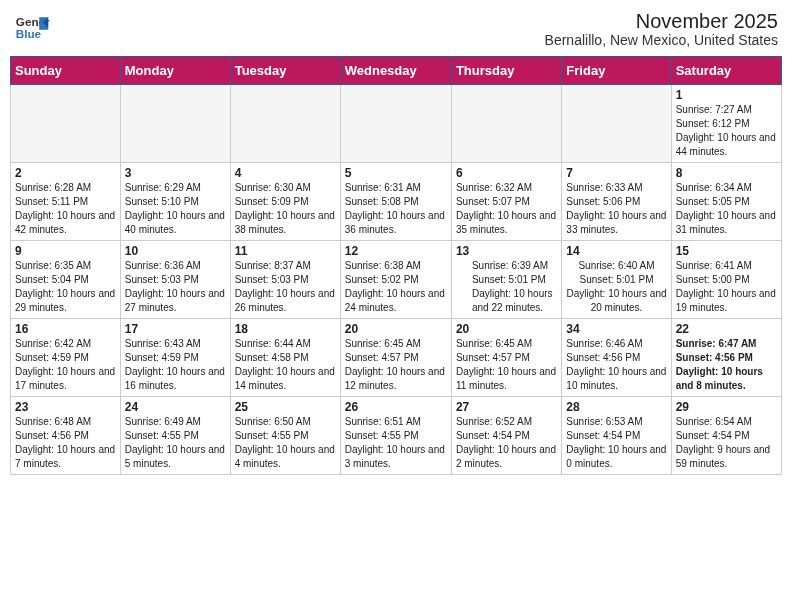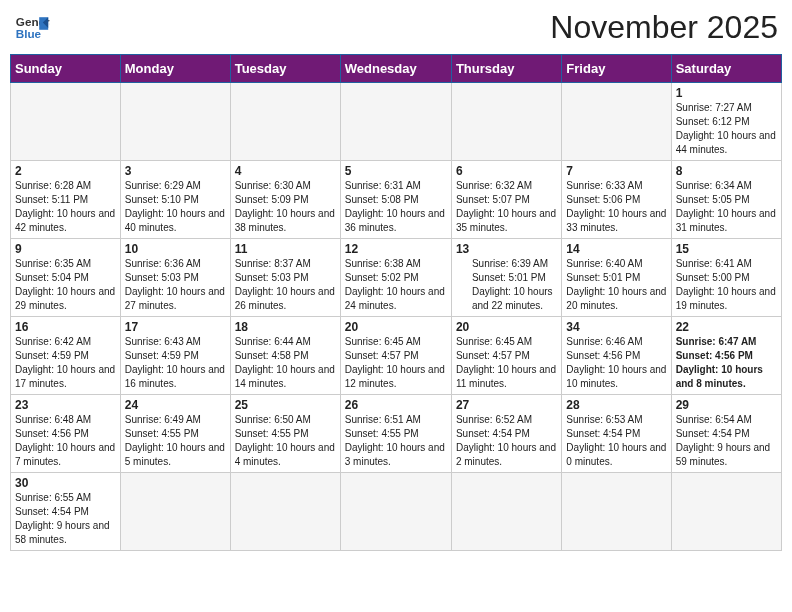--- a/index.html
+++ b/index.html
@@ -23,36 +23,36 @@
       gap: 4px;
     }
     .logo-icon {
       width: 36px;
       height: 36px;
     }
     .title-area {
       text-align: right;
     }
     .month-title {
-      font-size: 32px;
+      font-size: 20px;
       font-weight: normal;
       color: #222;
       line-height: 1.1;
     }
     .location {
       font-size: 14px;
       color: #333;
     }
     .calendar {
       width: 100%;
       border-collapse: collapse;
       border: 1px solid #ccc;
     }
     .calendar th {
-      background-color: #701a75;
+      background-color: #be185d;
       color: #fff;
       font-size: 13px;
       font-weight: bold;
       padding: 6px 4px;
       text-align: left;
       border: 1px solid #2060a0;
     }
     .calendar td {
       vertical-align: top;
       border: 1px solid #ccc;
@@ -86,20 +86,21 @@
   <div class="logo">
     <svg class="logo-icon" viewBox="0 0 40 40" xmlns="http://www.w3.org/2000/svg">
       <text x="2" y="18" font-size="13" font-family="Arial" font-weight="bold" fill="#333">General</text>
       <text x="2" y="31" font-size="13" font-family="Arial" font-weight="bold" fill="#2f74c0">Blue</text>
       <polygon points="28,8 38,8 38,22 28,22" fill="#2f74c0"></polygon>
       <polygon points="32,14 38,8 38,20" fill="#1a5090"></polygon>
     </svg>
   </div>
   <div class="title-area">
     <div class="month-title">November 2025</div>
+    <div class="location">Bernalillo, New Mexico, United States</div>
   </div>
 </div>
 
 <table class="calendar">
   <thead>
     <tr>
 
     <th>Sunday</th>
         <th>Monday</th>
         <th>Tuesday</th>
@@ -194,21 +195,21 @@
 Daylight: 10 hours and 24 minutes.</div>
         </td>
         <td>
           <span class="day-num">13</span>
           <div class="day-info" style="white-space: pre-line; margin-left: 16px;">Sunrise: 6:39 AM
 Sunset: 5:01 PM
 Daylight: 10 hours and 22 minutes.</div>
         </td>
         <td>
           <span class="day-num">14</span>
-          <div class="day-info" style="white-space: pre-line;">Sunrise: 6:40 AM
+          <div class="day-info" style="white-space: pre-line; text-align: center;">Sunrise: 6:40 AM
 Sunset: 5:01 PM
 Daylight: 10 hours and 20 minutes.</div>
         </td>
         <td>
           <span class="day-num">15</span>
           <div class="day-info" style="white-space: pre-line;">Sunrise: 6:41 AM
 Sunset: 5:00 PM
 Daylight: 10 hours and 19 minutes.</div>
         </td>
       </tr>
@@ -293,28 +294,14 @@
 Sunset: 4:54 PM
 Daylight: 10 hours and 0 minutes.</div>
         </td>
         <td>
           <span class="day-num">29</span>
           <div class="day-info" style="white-space: pre-line;">Sunrise: 6:54 AM
 Sunset: 4:54 PM
 Daylight: 9 hours and 59 minutes.</div>
         </td>
       </tr>
-      <tr>
-        <td>
-          <span class="day-num">30</span>
-          <div class="day-info" style="white-space: pre-line;">Sunrise: 6:55 AM
-Sunset: 4:54 PM
-Daylight: 9 hours and 58 minutes.</div>
-        </td>
-        <td class="empty"></td>
-        <td class="empty"></td>
-        <td class="empty"></td>
-        <td class="empty"></td>
-        <td class="empty"></td>
-        <td class="empty"></td>
-      </tr>
     </tbody>
 </table>
 
 </body></html>

